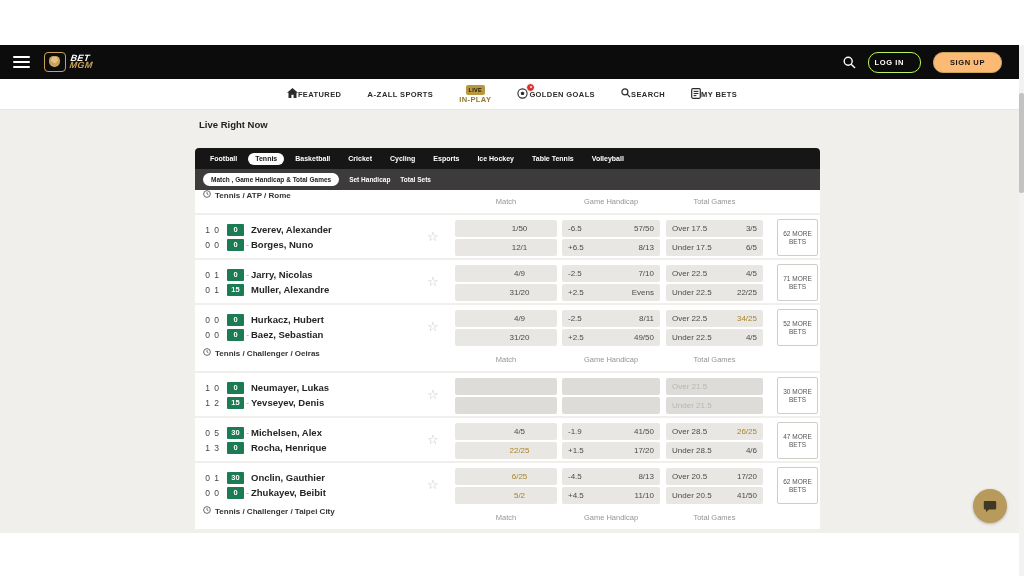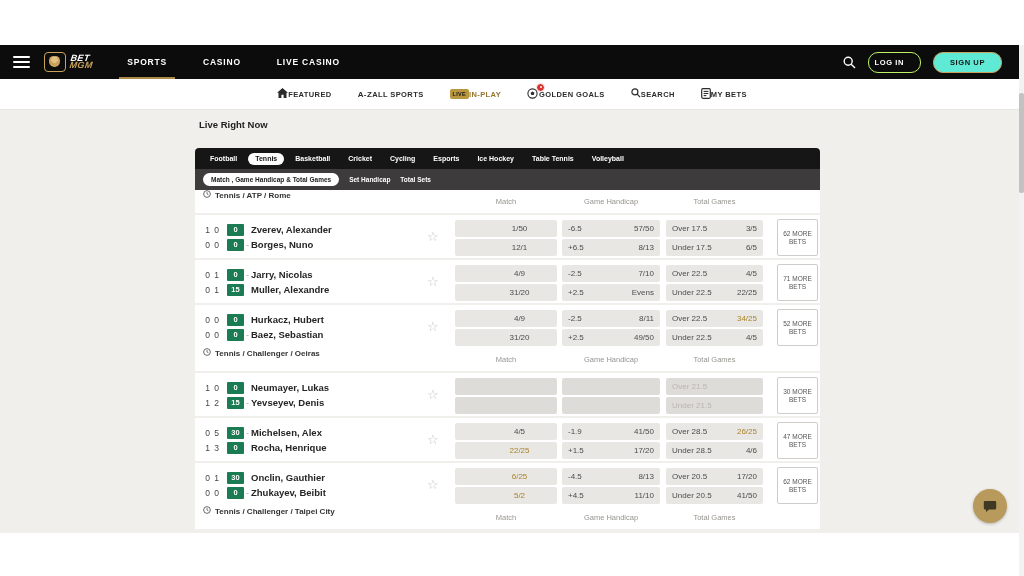--- a/index.html
+++ b/index.html
@@ -23,28 +23,28 @@
   .brandtxt .b1 { color:#fff; font-size:9px; font-weight:800; font-style:italic; letter-spacing:.4px; }
   .brandtxt .b2 { color:#c9a35c; font-size:9px; font-weight:800; font-style:italic; letter-spacing:.4px; }
   .navitems { display:flex; height:100%; margin-left:16px; }
   .navitem { position:relative; height:100%; display:flex; align-items:center;
     padding:0 18px; color:#fff; font-size:8.5px; font-weight:700; letter-spacing:.8px; cursor:pointer; }
   .navitem .under { position:absolute; left:10px; right:10px; bottom:0; height:2px; background:#ab8b49; }
   .navright { margin-left:auto; display:flex; align-items:center; gap:12px; padding-right:22px; }
   .pill { border-radius:10px; font-size:7.5px; font-weight:700; letter-spacing:.6px;
     padding:5px 16px; cursor:pointer; }
   .pill.login { border:1px solid #bef264; color:#fff; background:transparent;padding-left:6px; }
-  .pill.signup { background:#5eead4; color:#151515; border:1px solid #c9a35c; }
+  .pill.signup { background:#fdba74; color:#151515; border:1px solid #c9a35c; }
 
   
   .subnav { position:absolute; left:0; top:79px; width:1024px; height:31px; background:#fff;
     border-bottom:1px solid #e8e6e3; display:flex; align-items:center; justify-content:center; gap:26px; }
   .subitem { display:flex; align-items:center; font-size:7.5px; font-weight:700;
     color:#2b2b2b; letter-spacing:.4px; cursor:pointer; position:relative; }
-  .subitem.active { color:#96752c; }
+  .subitem.active { color:#96752c;flex-direction:column; }
   .azchip { font-size:8px; font-weight:800; color:#2b2b2b; }
   .livebadge { background:#b8973f; color:#141414; font-size:5.5px; font-weight:800;
     padding:2px 3px; border-radius:2px; letter-spacing:.3px; }
   .reddot { position:absolute; top:-5px; left:9px; width:9px; height:9px; background:#d7342f;
     border-radius:50%; border:1px solid #fff; }
   .reddot:after { content:""; position:absolute; left:2.5px; top:2.5px; width:2px; height:2px;
     background:#fff; border-radius:50%; }
 
   
   .graybg { position:absolute; left:0; top:110px; width:1024px; height:423px; background:#f1efeb; }
@@ -119,25 +119,20 @@
       </div>
     <div class="brand">
       <div class="lionbox">
           <i></i>
         </div>
       <div class="brandtxt">
         <div class="b1">BET</div>
         <div class="b2">MGM</div>
       </div>
     </div>
-    <div class="navitems" id="navitems">
-        <div class="navitem">SPORTS<span class="under"></span></div>
-        <div class="navitem">CASINO</div>
-        <div class="navitem">LIVE CASINO</div>
-      </div>
     <div class="navright">
       <span style="display:flex;">
         <svg width="13" height="13" viewBox="0 0 13 13">
             <circle cx="5.2" cy="5.2" r="4" fill="none" stroke="#fff" stroke-width="1.4"></circle>
             <line x1="8.2" y1="8.2" x2="12" y2="12" stroke="#fff" stroke-width="1.4"></line>
           </svg>
       </span>
       <button class="pill login">LOG IN</button>
       <button class="pill signup">SIGN UP</button>
     </div>

